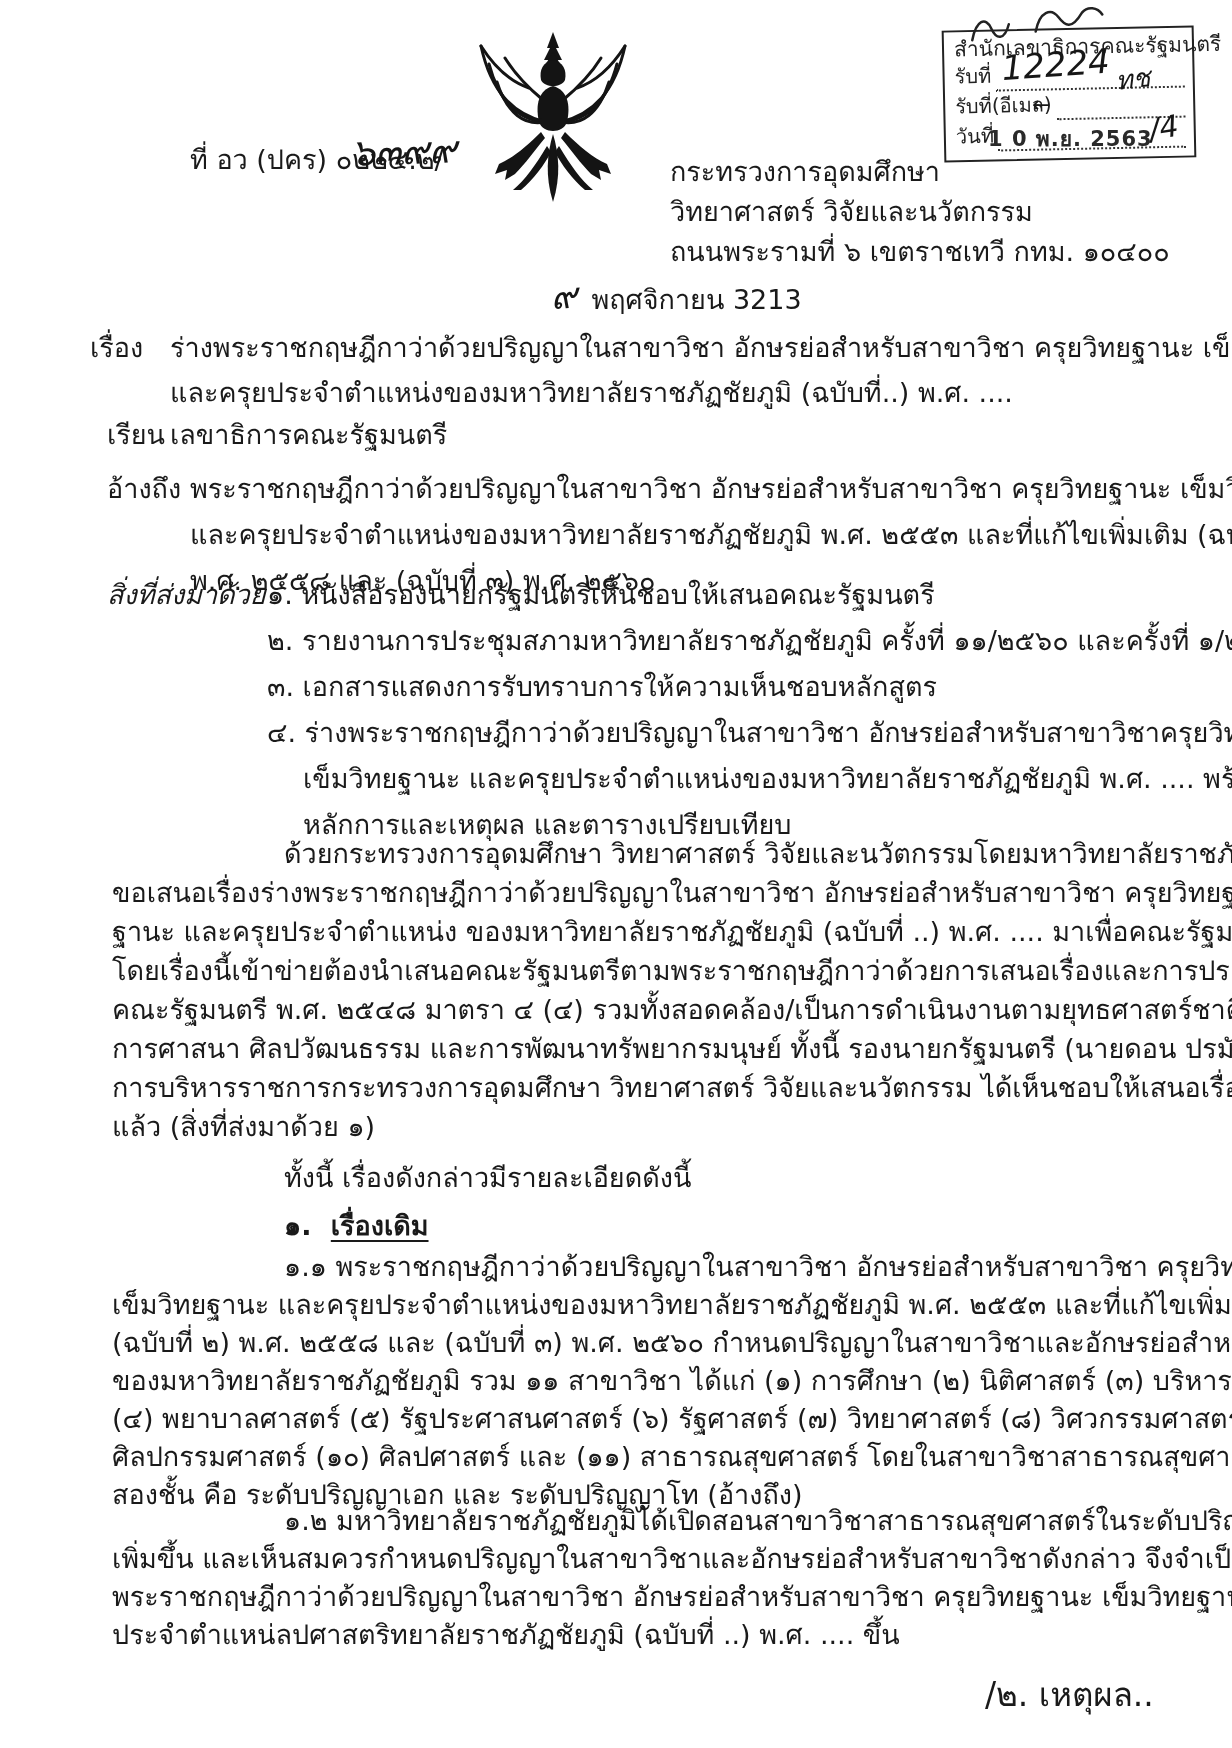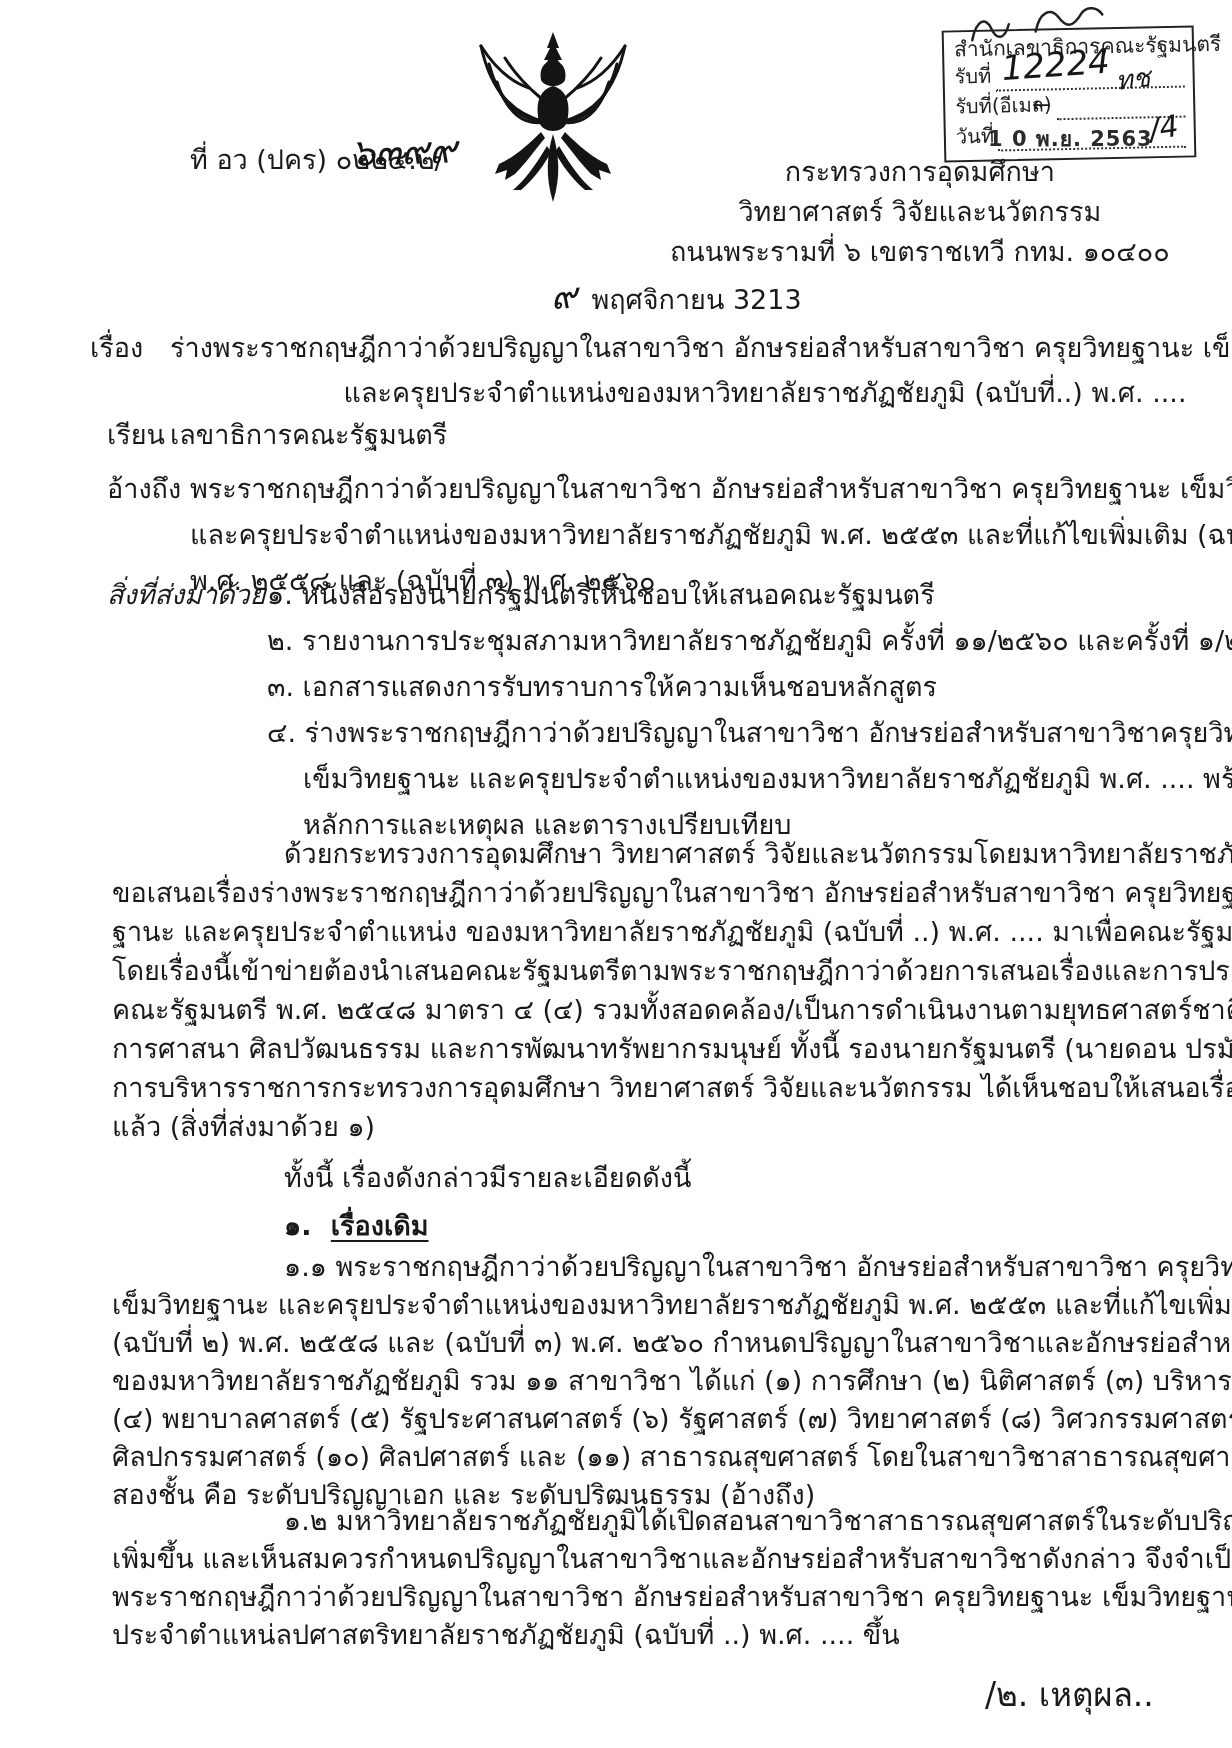--- a/index.html
+++ b/index.html
@@ -4,21 +4,21 @@
 <style>
   html,body{margin:0;padding:0;}
   body{
     width:1232px;height:1748px;position:relative;background:#ffffff;
     font-family:"DejaVu Sans","Liberation Sans",sans-serif;
     color:#1a1a1a;overflow:hidden;
   }
   .abs{position:absolute;}
   .t27{font-size:27px;}
   .line{white-space:nowrap;}
-  .lh45 .line{height:45px;line-height:45px;text-align:center;}
+  .lh45 .line{height:45px;line-height:45px;}
   .lh46 .line{height:46px;line-height:46px;}
   .lh39 .line{height:39px;line-height:39px;}
   .lh38 .line{height:38px;line-height:38px;}
   .indent{padding-left:172px;}
   .cont-indent{padding-left:36px;}
   .hand{
     font-style:italic;color:#161616;
     transform-origin:left bottom;
   }
   .stamp-box{
@@ -151,21 +151,21 @@
   <span class="u" style="margin-left:10px;">เรื่องเดิม</span>
 </div>
 
 <div class="abs t27 lh38" style="left:112px;top:1248px;width:1040px;">
   <div class="line indent">๑.๑ พระราชกฤษฎีกาว่าด้วยปริญญาในสาขาวิชา อักษรย่อสำหรับสาขาวิชา ครุยวิทยฐานะ</div>
   <div class="line">เข็มวิทยฐานะ และครุยประจำตำแหน่งของมหาวิทยาลัยราชภัฏชัยภูมิ พ.ศ. ๒๕๕๓ และที่แก้ไขเพิ่มเติม</div>
   <div class="line">(ฉบับที่ ๒) พ.ศ. ๒๕๕๘ และ (ฉบับที่ ๓) พ.ศ. ๒๕๖๐ กำหนดปริญญาในสาขาวิชาและอักษรย่อสำหรับสาขาวิชา</div>
   <div class="line">ของมหาวิทยาลัยราชภัฏชัยภูมิ รวม ๑๑ สาขาวิชา ได้แก่ (๑) การศึกษา (๒) นิติศาสตร์ (๓) บริหารธุรกิจ</div>
   <div class="line">(๔) พยาบาลศาสตร์ (๕) รัฐประศาสนศาสตร์ (๖) รัฐศาสตร์ (๗) วิทยาศาสตร์ (๘) วิศวกรรมศาสตร์ (๙)</div>
   <div class="line">ศิลปกรรมศาสตร์ (๑๐) ศิลปศาสตร์ และ (๑๑) สาธารณสุขศาสตร์ โดยในสาขาวิชาสาธารณสุขศาสตร์มีปริญญา</div>
-  <div class="line">สองชั้น คือ ระดับปริญญาเอก และ ระดับปริฒนธรรม (อ้างถึง)</div>
+  <div class="line">สองชั้น คือ ระดับปริญญาเอก และ ระดับปริญญาโท (อ้างถึง)</div>
 </div>
 
 <div class="abs t27 lh38" style="left:112px;top:1502px;width:1040px;">
   <div class="line indent">๑.๒ มหาวิทยาลัยราชภัฏชัยภูมิได้เปิดสอนสาขาวิชาสาธารณสุขศาสตร์ในระดับปริญญาตรี</div>
   <div class="line">เพิ่มขึ้น และเห็นสมควรกำหนดปริญญาในสาขาวิชาและอักษรย่อสำหรับสาขาวิชาดังกล่าว จึงจำเป็นต้องตราร่าง</div>
   <div class="line">พระราชกฤษฎีกาว่าด้วยปริญญาในสาขาวิชา อักษรย่อสำหรับสาขาวิชา ครุยวิทยฐานะ เข็มวิทยฐานะ และครุย</div>
   <div class="line">ประจำตำแหน่ลปศาสตริทยาลัยราชภัฏชัยภูมิ (ฉบับที่ ..) พ.ศ. .... ขึ้น</div>
 </div>
 
 <div class="abs line footer-note" style="left:985px;top:1668px;">/๒. เหตุผล..</div>

